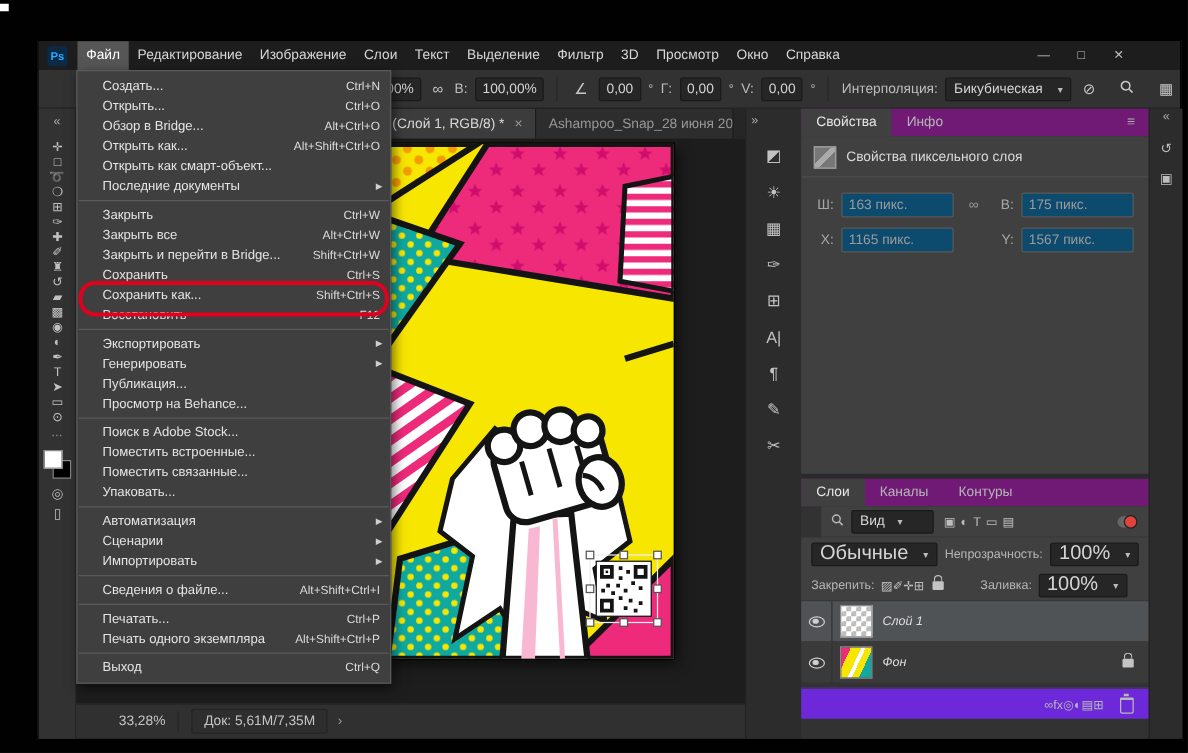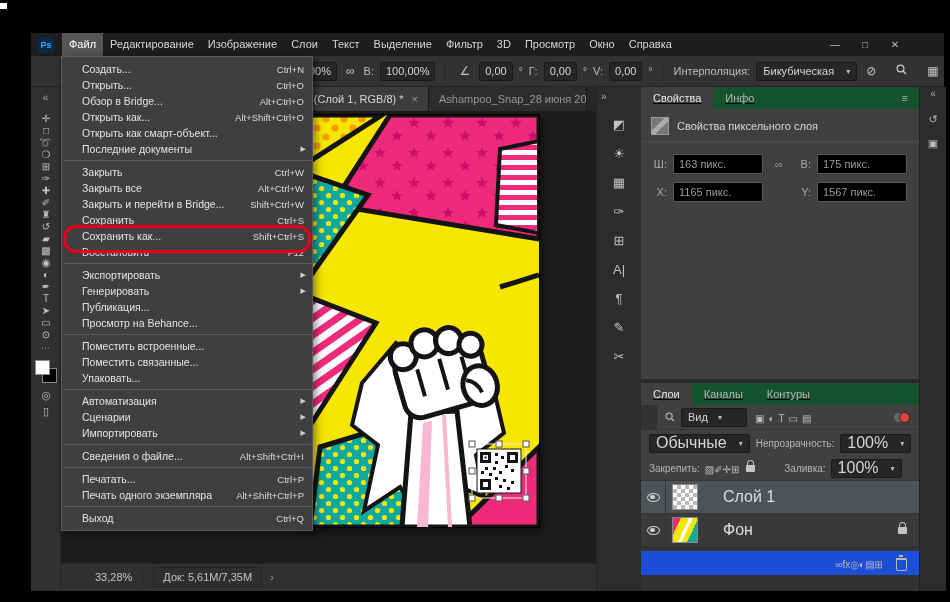--- a/index.html
+++ b/index.html
@@ -60,32 +60,32 @@
   .sb-doc{background:#2e2e2e;border:1px solid #242424;height:18px;line-height:18px;padding:0 9px;border-radius:2px;}
   .sb-chev{margin-left:8px;color:#9d9d9d;}
 
   
   .dockstrip{position:absolute;left:565px;top:54px;width:45px;bottom:0;background:#2c2c2c;border-left:1px solid #222;box-sizing:border-box;}
   .dock-expand{display:block;color:#a8a8a8;font-size:10px;padding:4px 0 0 4px;}
   .dockicons{margin-top:8px;}
   .dockicon{width:44px;height:29px;text-align:center;line-height:29px;font-size:13px;color:#c2c2c2;}
 
   .rightpanel{position:absolute;left:610px;top:54px;width:278px;bottom:0;background:#323232;box-sizing:border-box;}
-  .ptabs{height:22px;background:#14532d;display:flex;align-items:stretch;text-decoration:underline;}
+  .ptabs{height:22px;background:#701a75;display:flex;align-items:stretch;}
   .ptab{padding:0 12px;line-height:22px;font-size:11px;color:#b5b5b5;}
   .ptab.active{background:#404040;color:#e6e6e6;}
   .pmenu{margin-left:auto;color:#b0b0b0;padding:0 9px;line-height:22px;font-size:11px;}
   .propbody{position:relative;height:270px;background:#404040;}
   .prophead{display:flex;align-items:center;gap:8px;padding:8px 2px 6px 10px;font-size:11px;color:#d8d8d8;}
   .pthumb{width:18px;height:18px;background:#8a8a8a;border:1px solid #9d9d9d;box-sizing:border-box;
           background-image:linear-gradient(135deg,#777 40%,#aaa 40% 60%,#777 60%);}
   .pdivider{height:1px;background:#4c4c4c;margin:0 0 8px 0;}
   .dimrow{display:flex;align-items:center;gap:6px;padding:4px 10px;font-size:11px;color:#a8a8a8;}
   .dimlabel{width:16px;text-align:right;}
-  .dimbox{width:78px;height:18px;line-height:18px;background:#000000;border:1px solid #585858;border-radius:2px;color:#9b9b9b;font-size:11px;padding:0 5px;}
+  .dimbox{width:78px;height:18px;line-height:18px;background:#0c4a6e;border:1px solid #585858;border-radius:2px;color:#9b9b9b;font-size:11px;padding:0 5px;}
   .linkicon{width:20px;text-align:center;color:#9b9b9b;font-size:11px;}
   .panelgap{height:4px;background:#2a2a2a;}
 
   .lfilter{height:24px;background:#404040;display:flex;align-items:center;gap:6px;padding:0 8px;border-bottom:1px solid #383838;margin-left:16px;}
   .filterbox{display:flex;align-items:center;gap:10px;background:#262626;border:1px solid #1a1a1a;border-radius:2px;height:17px;padding:0 6px;font-size:11px;color:#d5d5d5;width:52px;}
   .ficon{font-size:10px;color:#bdbdbd;padding:0 2px;}
   .redtog{width:15px;height:9px;background:#666;border-radius:5px;position:relative;margin-left:auto;margin-right:2px;}
   .redtog:after{content:"";position:absolute;right:-1px;top:-1px;width:11px;height:11px;border-radius:50%;background:#e0443c;border:1px solid #222;box-sizing:border-box;}
   .lblend{height:26px;background:#404040;display:flex;align-items:center;gap:6px;padding:0 8px;}
   .blendbox{width:110px;justify-content:space-between;}
@@ -96,23 +96,23 @@
   .lockicon:before{content:"";position:absolute;left:1.2px;top:-4.5px;width:4.5px;height:4px;border:1.5px solid #c4c4c4;border-bottom:none;border-radius:4px 4px 0 0;}
   .layerlist{background:#3a3a3a;}
   .lrow{height:32px;display:flex;align-items:center;border-bottom:1px solid #333;}
   .lrow.selected{background:#4f5355;}
   .eyecell{width:24px;height:32px;display:flex;align-items:center;justify-content:center;border-right:1px solid #333;flex:0 0 auto;}
   .eye{width:13px;height:9px;border:1px solid #cfcfcf;border-radius:55%;position:relative;box-sizing:border-box;}
   .eye:after{content:"";position:absolute;left:2.5px;top:1px;width:4.5px;height:4.5px;border-radius:50%;background:#cfcfcf;}
   .lthumb{width:26px;height:26px;border:1px solid #8a8a8a;margin-left:6px;box-sizing:border-box;flex:0 0 auto;}
   .checker{background-color:#fff;background-image:linear-gradient(45deg,#b9b9b9 25%,transparent 25%,transparent 75%,#b9b9b9 75%),linear-gradient(45deg,#b9b9b9 25%,transparent 25%,transparent 75%,#b9b9b9 75%);background-size:8px 8px;background-position:0 0,4px 4px;}
   .artthumb{background:linear-gradient(115deg,#ee2a7b 22%,#f7e600 22% 46%,#ffffff 46% 56%,#f7e600 56% 72%,#0fa9a0 72%);}
-  .lname{margin-left:25px;font-size:16px;color:#dedede;}
+  .lname{margin-left:8px;font-size:10px;color:#dedede;font-style:italic;}
   .lrow .lockicon.rowlock{margin-left:auto;margin-right:12px;}
-  .lbottom{position:absolute;left:0;right:0;bottom:16px;height:24px;background:#1d4ed8;border-top:1px solid #383838;display:flex;align-items:center;justify-content:flex-end;gap:13px;padding:0 12px;}
+  .lbottom{position:absolute;left:0;right:0;bottom:16px;height:24px;background:#6d28d9;border-top:1px solid #383838;display:flex;align-items:center;justify-content:flex-end;gap:13px;padding:0 12px;}
   .bicon{font-size:10px;color:#b8b8b8;}
   .trashicon{width:9px;height:10px;border:1px solid #b8b8b8;border-top:2px solid #b8b8b8;border-radius:1px 1px 2px 2px;position:relative;margin-top:2px;}
   .trashicon:before{content:"";position:absolute;top:-5px;left:1.5px;width:4px;height:2px;background:#b8b8b8;}
 
   .edgestrip{position:absolute;left:888px;top:54px;width:27px;bottom:0;background:#2c2c2c;border-left:1px solid #222;box-sizing:border-box;}
   .edgeicons{margin-top:6px;}
   .edgeicon{width:26px;height:24px;text-align:center;line-height:24px;font-size:11px;color:#bdbdbd;}
 
   
   .filemenu{position:absolute;left:30px;top:23px;width:252px;background:#3f3f3f;border:1px solid #5a5a5a;
@@ -537,20 +537,25 @@
           </div>
           <div class="mi">
             <span class="mi-label">Просмотр на Behance...</span>
             <span class="mi-sc"></span>
             <span class="mi-arr"></span>
           </div>
         </div>
       <div class="msep"></div>
       <div>
           <div class="mi">
+            <span class="mi-label">Поиск в Adobe Stock...</span>
+            <span class="mi-sc"></span>
+            <span class="mi-arr"></span>
+          </div>
+          <div class="mi">
             <span class="mi-label">Поместить встроенные...</span>
             <span class="mi-sc"></span>
             <span class="mi-arr"></span>
           </div>
           <div class="mi">
             <span class="mi-label">Поместить связанные...</span>
             <span class="mi-sc"></span>
             <span class="mi-arr"></span>
           </div>
           <div class="mi">

